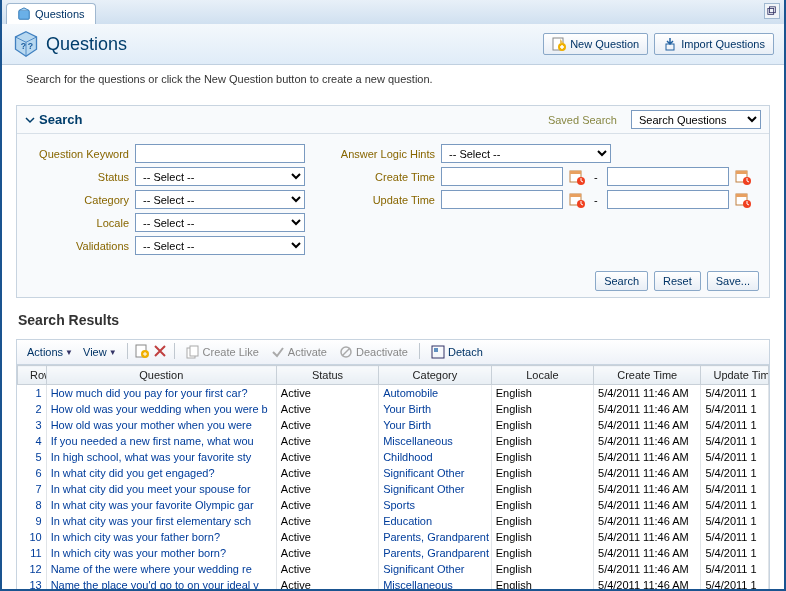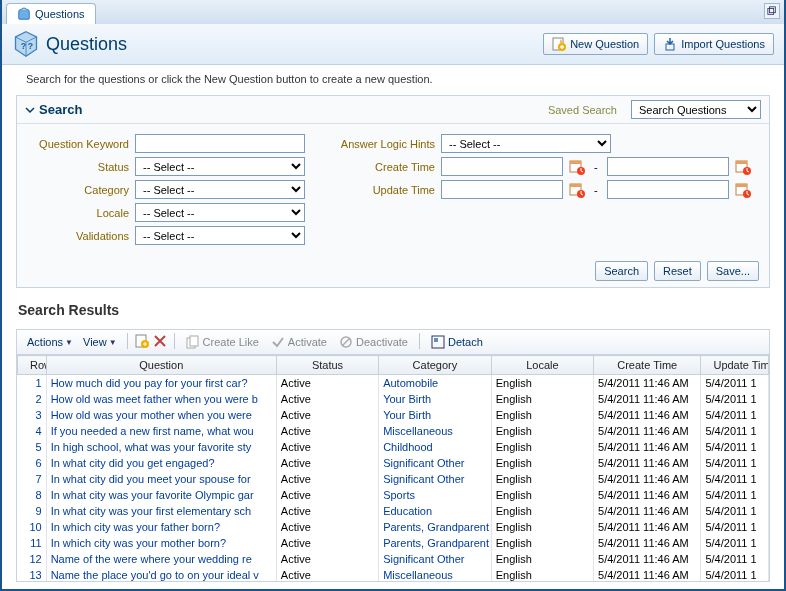--- a/index.html
+++ b/index.html
@@ -8,21 +8,21 @@
 .tab { background: #fff; border: 1px solid #a0b8d0; border-bottom: none; border-radius: 4px 4px 0 0; padding: 3px 10px; display: flex; align-items: center; gap: 4px; font-size: 11px; color: #003366; cursor: pointer; }
 .tab-icon-q { width: 14px; height: 14px; }
 .close-x { position: absolute; right: 4px; top: 3px; width: 16px; height: 16px; border: 1px solid #a0b8d0; background: #f0f4f8; display: flex; align-items: center; justify-content: center; cursor: pointer; font-size: 10px; color: #336; }
 .header { background: linear-gradient(#f4f8fc, #e0ecf8); border-bottom: 1px solid #c0d0e0; padding: 6px 10px; display: flex; align-items: center; justify-content: space-between; }
 .header-left { display: flex; align-items: center; gap: 6px; }
 .header-title { font-size: 18px; color: #003d6b; font-weight: normal; }
 .cube-icon { width: 28px; height: 28px; }
 .header-buttons { display: flex; gap: 6px; }
 .btn { background: linear-gradient(#fff, #e8eef6); border: 1px solid #8aa8c8; border-radius: 2px; padding: 3px 8px; font-size: 11px; color: #003366; display: flex; align-items: center; gap: 4px; cursor: pointer; }
 .content { padding: 8px 14px; }
-.instr { color: #333; margin-bottom: 10px; padding-left: 10px; }
+.instr { color: #333; margin-bottom: 20px; padding-left: 10px; }
 .search-panel { border: 1px solid #c8d4e0; background: #f8fafc; }
 .search-head { display: flex; justify-content: space-between; align-items: center; padding: 4px 8px; border-bottom: 1px solid #d8e0e8; }
 .search-title { display: flex; align-items: center; gap: 4px; color: #003d6b; font-weight: bold; font-size: 13px; }
 .collapse-icon { width: 10px; height: 10px; cursor: pointer; }
 .saved-search { display: flex; align-items: center; gap: 14px; }
 .saved-label { color: #888844; }
 .search-body { padding: 10px 12px; display: flex; gap: 30px; }
 .search-col { display: flex; flex-direction: column; gap: 4px; }
 .form-row { display: flex; align-items: center; gap: 6px; }
 .form-label { width: 100px; text-align: right; color: #886600; }
@@ -277,21 +277,21 @@
               <td class="rownum">1</td>
               <td class="link">How much did you pay for your first car?</td>
               <td>Active</td>
               <td class="link">Automobile</td>
               <td>English</td>
               <td>5/4/2011 11:46 AM</td>
               <td>5/4/2011 1</td>
             </tr>
             <tr>
               <td class="rownum">2</td>
-              <td class="link">How old was meet father when you were b</td>
+              <td class="link">How old was your wedding when you were b</td>
               <td>Active</td>
               <td class="link">Your Birth</td>
               <td>English</td>
               <td>5/4/2011 11:46 AM</td>
               <td>5/4/2011 1</td>
             </tr>
             <tr>
               <td class="rownum">3</td>
               <td class="link">How old was your mother when you were</td>
               <td>Active</td>

